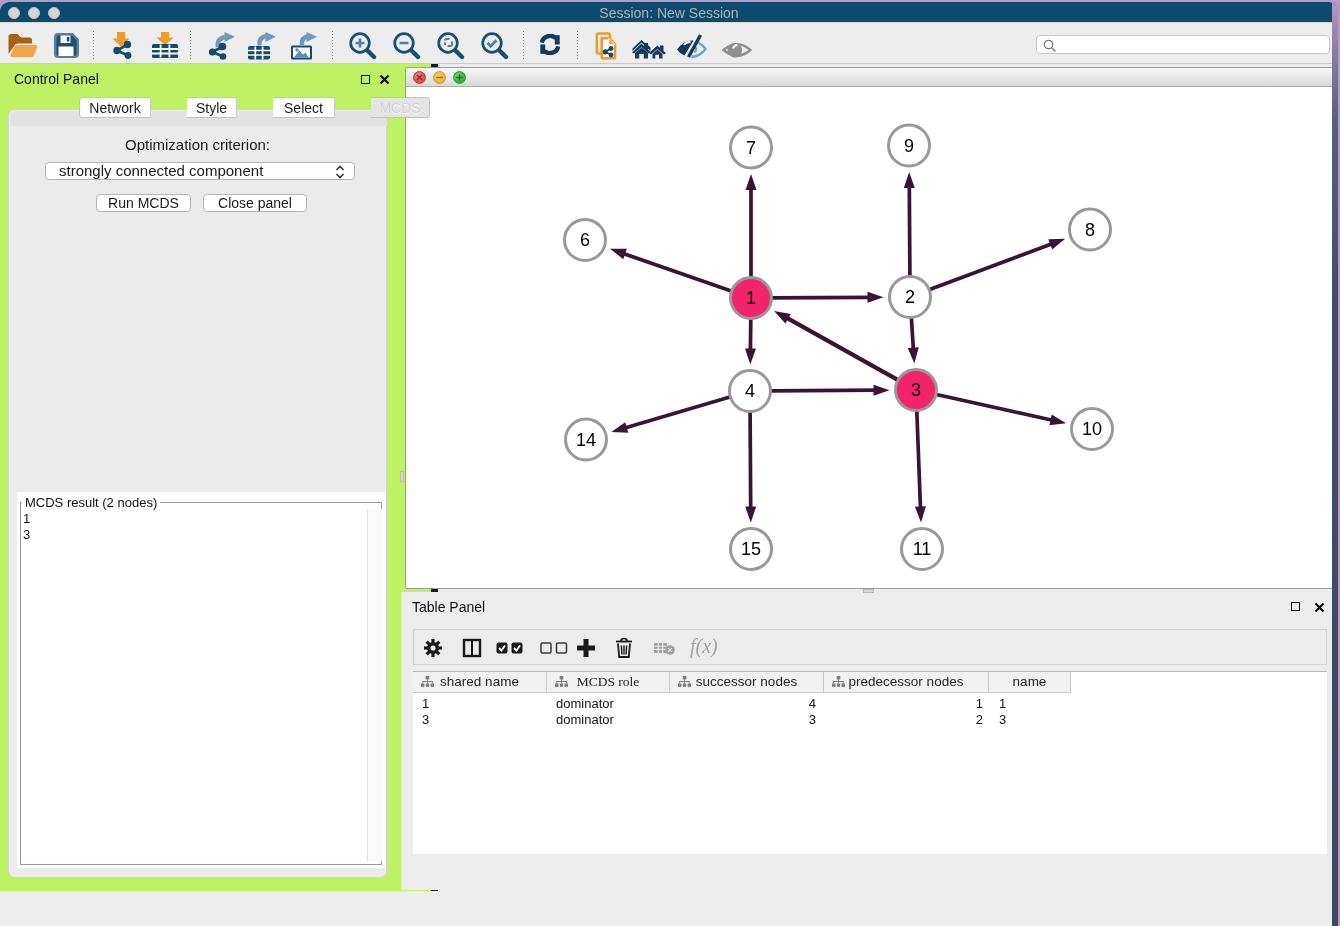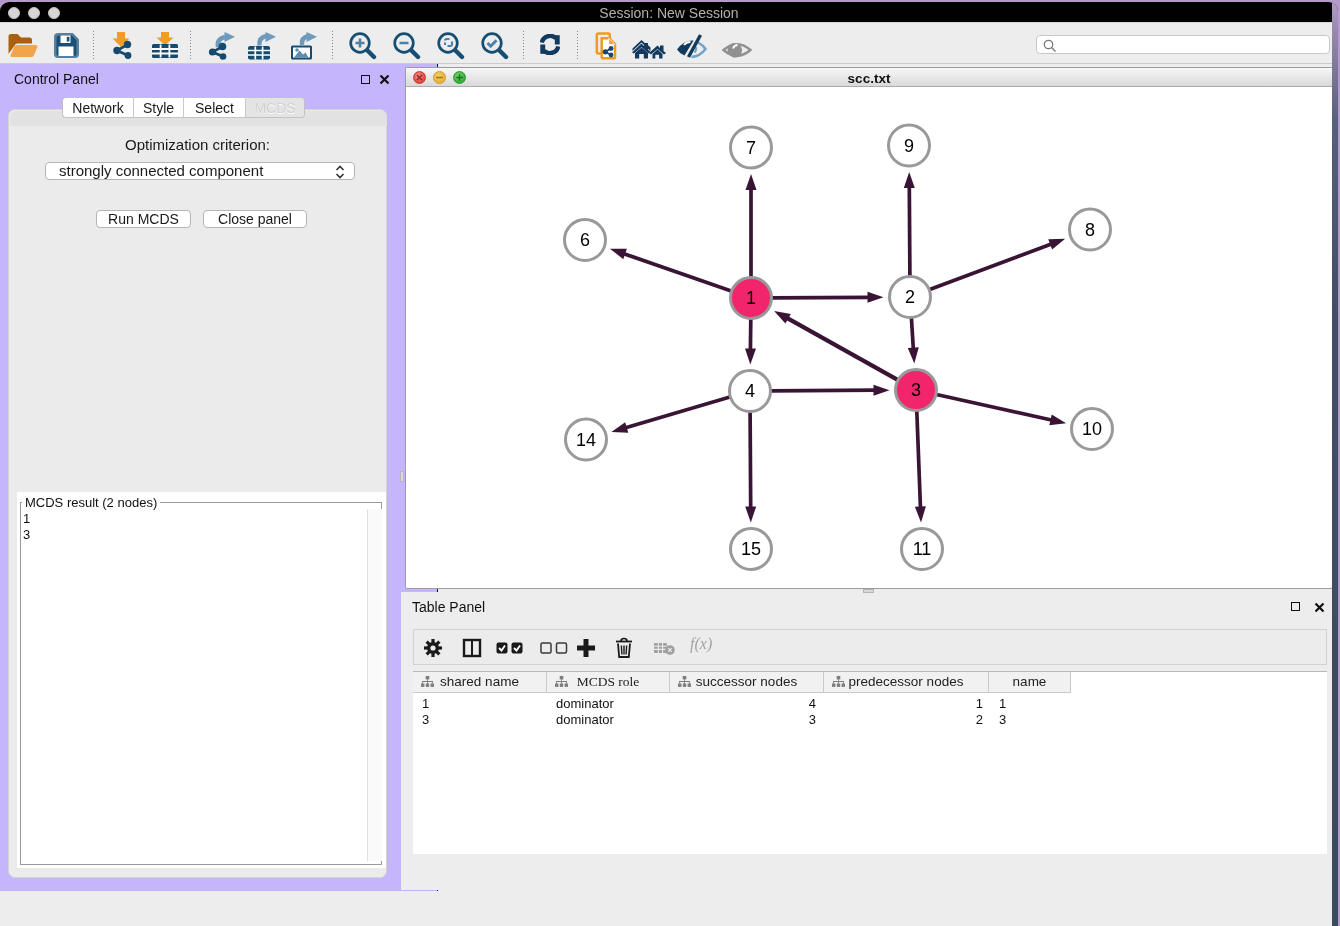--- a/index.html
+++ b/index.html
@@ -1,41 +1,41 @@
 <!DOCTYPE html>
 <html><head>
 <meta charset="utf-8">
 <style>
 * { margin:0; padding:0; box-sizing:border-box; }
 html,body { width:1340px; height:926px; overflow:hidden; font-family:"Liberation Sans",sans-serif; }
 body { background:#b49aca; position:relative; }
 #win { position:absolute; left:0; top:2px; width:1338px; height:924px; background:#ededed; border-radius:9px 9px 0 0; overflow:hidden; }
 #edgeR { position:absolute; right:0; top:0; width:6px; height:926px; background:linear-gradient(to bottom,#b49aca 0,#9787ad 30px,#56607a 120px,#434e66 300px,#3c485e 926px); }
 
-#titlebar { position:absolute; left:0; top:0; width:100%; height:21px; background:#000000; border-bottom:1px solid #d8d8d8; }
+#titlebar { position:absolute; left:0; top:0; width:100%; height:21px; background:#0c4a6e; border-bottom:1px solid #d8d8d8; }
 .tl { position:absolute; top:5px; width:12px; height:12px; border-radius:50%; background:#d7d5d5; border:1px solid #c3c1c1; }
 #wtitle { position:absolute; top:3px; left:0; width:100%; text-align:center; font-size:14px; color:#b4b0b0; }
 
 #toolbar { position:absolute; left:0; top:22px; width:100%; height:40px; background:#ededed; border-bottom:1px solid #cbcbcb; }
 .tsep { position:absolute; top:7px; height:30px; width:1px; background-image:linear-gradient(to bottom,#828282 1px,transparent 1px); background-size:1px 3px; }
 .ticon { position:absolute; top:8px; }
 #searchbox { position:absolute; left:1036px; top:11px; width:294px; height:19px; background:#fff; border:1px solid #c8c8c8; border-radius:4px; }
 
-#cp { position:absolute; left:0; top:62px; width:438px; height:827px; background:#c4b5fd; border-right:1px solid #0f172a; }
+#cp { position:absolute; left:0; top:62px; width:438px; height:827px; background:#bef264; border-right:7px solid #0f172a; }
 #cphead { position:absolute; left:14px; top:7px; font-size:14px; color:#111; }
 .tabrow { position:absolute; display:flex; z-index:5; }
 .tab { height:21px; font-size:14px; color:#1a1a1a; background:#fff; border-top:1px solid #c2c2c2; border-bottom:1px solid #c2c2c2; border-right:1px solid #c9c9c9; text-align:center; line-height:20px; }
 .tab.first { border-left:1px solid #c2c2c2; border-radius:4px 0 0 4px; }
 .tab.last { border-right:1px solid #c2c2c2; border-radius:0 4px 4px 0; }
 .tab.sel { background:#e4e4e4; color:#cfcfcf; text-shadow:0 1px 0 #fff; }
 #mcdspanel { position:absolute; left:8px; top:45px; width:379px; height:769px; background:#ebebeb; border:1px solid #d4d4d4; border-radius:7px; }
 #mcdsband { position:absolute; left:1px; top:1px; width:377px; height:15px; background:#e2e2e2; border-radius:6px 6px 0 0; }
 #optlabel { position:absolute; left:0; top:26px; width:100%; text-align:center; font-size:15px; color:#1a1a1a; }
 #dropdown { position:absolute; left:36px; top:52px; width:310px; height:18px; background:#fff; border:1px solid #b5b5b5; border-radius:4px; font-size:15px; color:#1a1a1a; line-height:16px; padding-left:13px; }
-.btn { position:absolute; top:84px; height:18px; background:#fff; border:1px solid #b5b5b5; border-radius:4px; font-size:14px; color:#1a1a1a; text-align:center; line-height:17px;margin-top:16px; }
+.btn { position:absolute; top:84px; height:18px; background:#fff; border:1px solid #b5b5b5; border-radius:4px; font-size:14px; color:#1a1a1a; text-align:center; line-height:17px; }
 #resultbox { position:absolute; left:8px; top:382px; width:369px; height:376px; background:#fff; }
 #fieldset { position:absolute; left:3px; top:10px; width:362px; height:363px; border:1px solid #9a9a9a; }
 #fieldlabel { position:absolute; left:5px; top:3px; background:#fff; padding:0 3px; font-size:13px; color:#111; }
 #resitems { position:absolute; left:6px; top:19px; font-size:13px; color:#111; line-height:16px; }
 #resscroll { position:absolute; right:4px; top:17px; width:15px; height:352px; background:#fafafa; border-left:1px solid #e0e0e0; }
 
 #netwin { position:absolute; left:405px; top:65px; width:928px; height:522px; border:1px solid #9b9b9b; border-radius:2px; background:#fff; }
 #nettitle { position:absolute; left:0; top:0; width:100%; height:19px; background:linear-gradient(#f7f7f7,#d9d9d9); border-bottom:1px solid #ababab; }
 .mtl { position:absolute; top:3px; width:13px; height:13px; border-radius:50%; }
 #netname { position:absolute; top:3px; left:0; width:100%; text-align:center; font-size:13.5px; color:#111; font-weight:bold; }
@@ -196,21 +196,21 @@
           <line x1="8.8" y1="8.8" x2="12.5" y2="12.5" stroke="#777" stroke-width="1.3"></line>
         </svg>
       </div>
   </div>
   <div id="cp">
     <div id="cphead">Control Panel</div>
     <div style="position:absolute;left:361px;top:11px;width:9px;height:9px;border:1.5px solid #111;"></div>
     <svg style="position:absolute;left:379px;top:10px" width="11" height="11" viewBox="0 0 11 11">
         <path d="M1.5 1.5 L9.5 9.5 M9.5 1.5 L1.5 9.5" stroke="#111" stroke-width="2.2"></path>
       </svg>
-    <div class="tabrow" style="left:62px; top:33px;">
+    <div class="tabrow" style="left:79px; top:33px;gap:36px;">
       <div class="tab first" style="width:72px">Network</div>
       <div class="tab" style="width:50px">Style</div>
       <div class="tab" style="width:62px">Select</div>
       <div class="tab last sel" style="width:59px">MCDS</div>
     </div>
     <div id="mcdspanel">
       <div id="mcdsband"></div>
       <div id="dropdown">strongly connected component<svg width="10" height="14" viewBox="0 0 10 14" style="position:absolute;right:9px;top:2px">
             <path d="M1.5 5 L5 1.5 L8.5 5" fill="none" stroke="#333" stroke-width="1.6"></path>
             <path d="M1.5 9 L5 12.5 L8.5 9" fill="none" stroke="#333" stroke-width="1.6"></path>
@@ -233,21 +233,20 @@
       <div class="mtl" style="left:47px; background:radial-gradient(circle at 40% 35%,#75d36c,#2fb036 70%); border:1px solid #2a9a30;"></div>
       <svg width="13" height="13" style="position:absolute;left:7px;top:3px" viewBox="0 0 13 13">
           <path d="M4 4 L9 9 M9 4 L4 9" stroke="#8c2b25" stroke-width="1.4"></path>
         </svg>
       <svg width="13" height="13" style="position:absolute;left:27px;top:3px" viewBox="0 0 13 13">
           <path d="M3.2 6.5 L9.8 6.5" stroke="#9a7417" stroke-width="1.5"></path>
         </svg>
       <svg width="13" height="13" style="position:absolute;left:47px;top:3px" viewBox="0 0 13 13">
           <path d="M3.2 6.5 L9.8 6.5 M6.5 3.2 L6.5 9.8" stroke="#1c7022" stroke-width="1.5"></path>
         </svg>
-      <div id="netname">scc.txt</div>
     </div>
     <svg id="graph" width="926" height="500" viewBox="0 0 926 500">
       <g stroke="#3a1435" stroke-width="3.7">
       <line x1="345.0" y1="189.0" x2="345.0" y2="100.0"></line>
       <line x1="325.2" y1="203.1" x2="217.2" y2="165.4"></line>
       <line x1="366.0" y1="209.9" x2="463.5" y2="209.3"></line>
       <line x1="344.8" y1="231.0" x2="344.4" y2="262.5"></line>
       <line x1="503.9" y1="188.0" x2="503.3" y2="98.0"></line>
       <line x1="523.7" y1="201.6" x2="646.1" y2="155.7"></line>
       <line x1="505.4" y1="230.0" x2="507.4" y2="261.6"></line>
@@ -354,21 +353,21 @@
       <svg style="position:absolute;left:240px;top:12px" width="21" height="13" viewBox="0 0 21 13">
         <g fill="#a0a0a0">
             <rect x="0" y="1" width="13" height="10" rx="1"></rect>
             <g stroke="#ececec" stroke-width="1.1">
               <path d="M0 4.2 h13 M0 7.4 h13 M4.3 1 v10 M8.6 1 v10"></path>
             </g>
         <circle cx="16" cy="8" r="4.8"></circle>
           </g>
           <path d="M14.2 6.2 l3.6 3.6 M17.8 6.2 l-3.6 3.6" stroke="#ececec" stroke-width="1.2"></path>
       </svg>
-      <span style="position:absolute;left:276px;top:5px;font-family:'Liberation Serif',serif;font-style:italic;font-size:16px;color:#a3a3a3;">f(x)</span>
+      <span style="position:absolute;left:276px;top:5px;font-family:'Liberation Serif',serif;font-style:italic;font-size:20px;color:#a3a3a3;">f(x)</span>
     </div>
     <div id="thead">
       <div class="hcell" style="left:0; width:134px;"><svg class="treei" style="left:8px" width="13" height="13" viewBox="0 0 13 13">
             <g fill="#7d7d7d">
               <rect x="4.7" y="0" width="3.6" height="3.4"></rect>
               <path d="M6.2 3 h0.8 v2 h-0.8z M1 5 h11 v1 h-11z M1.2 5.5 h0.9 v2 h-0.9z M6.1 5.5 h0.9 v2 h-0.9z M10.9 5.5 h0.9 v2 h-0.9z"></path>
               <rect x="0" y="7.5" width="3.4" height="3.4"></rect>
               <rect x="4.8" y="7.5" width="3.4" height="3.4"></rect>
               <rect x="9.6" y="7.5" width="3.4" height="3.4"></rect>
             </g>

